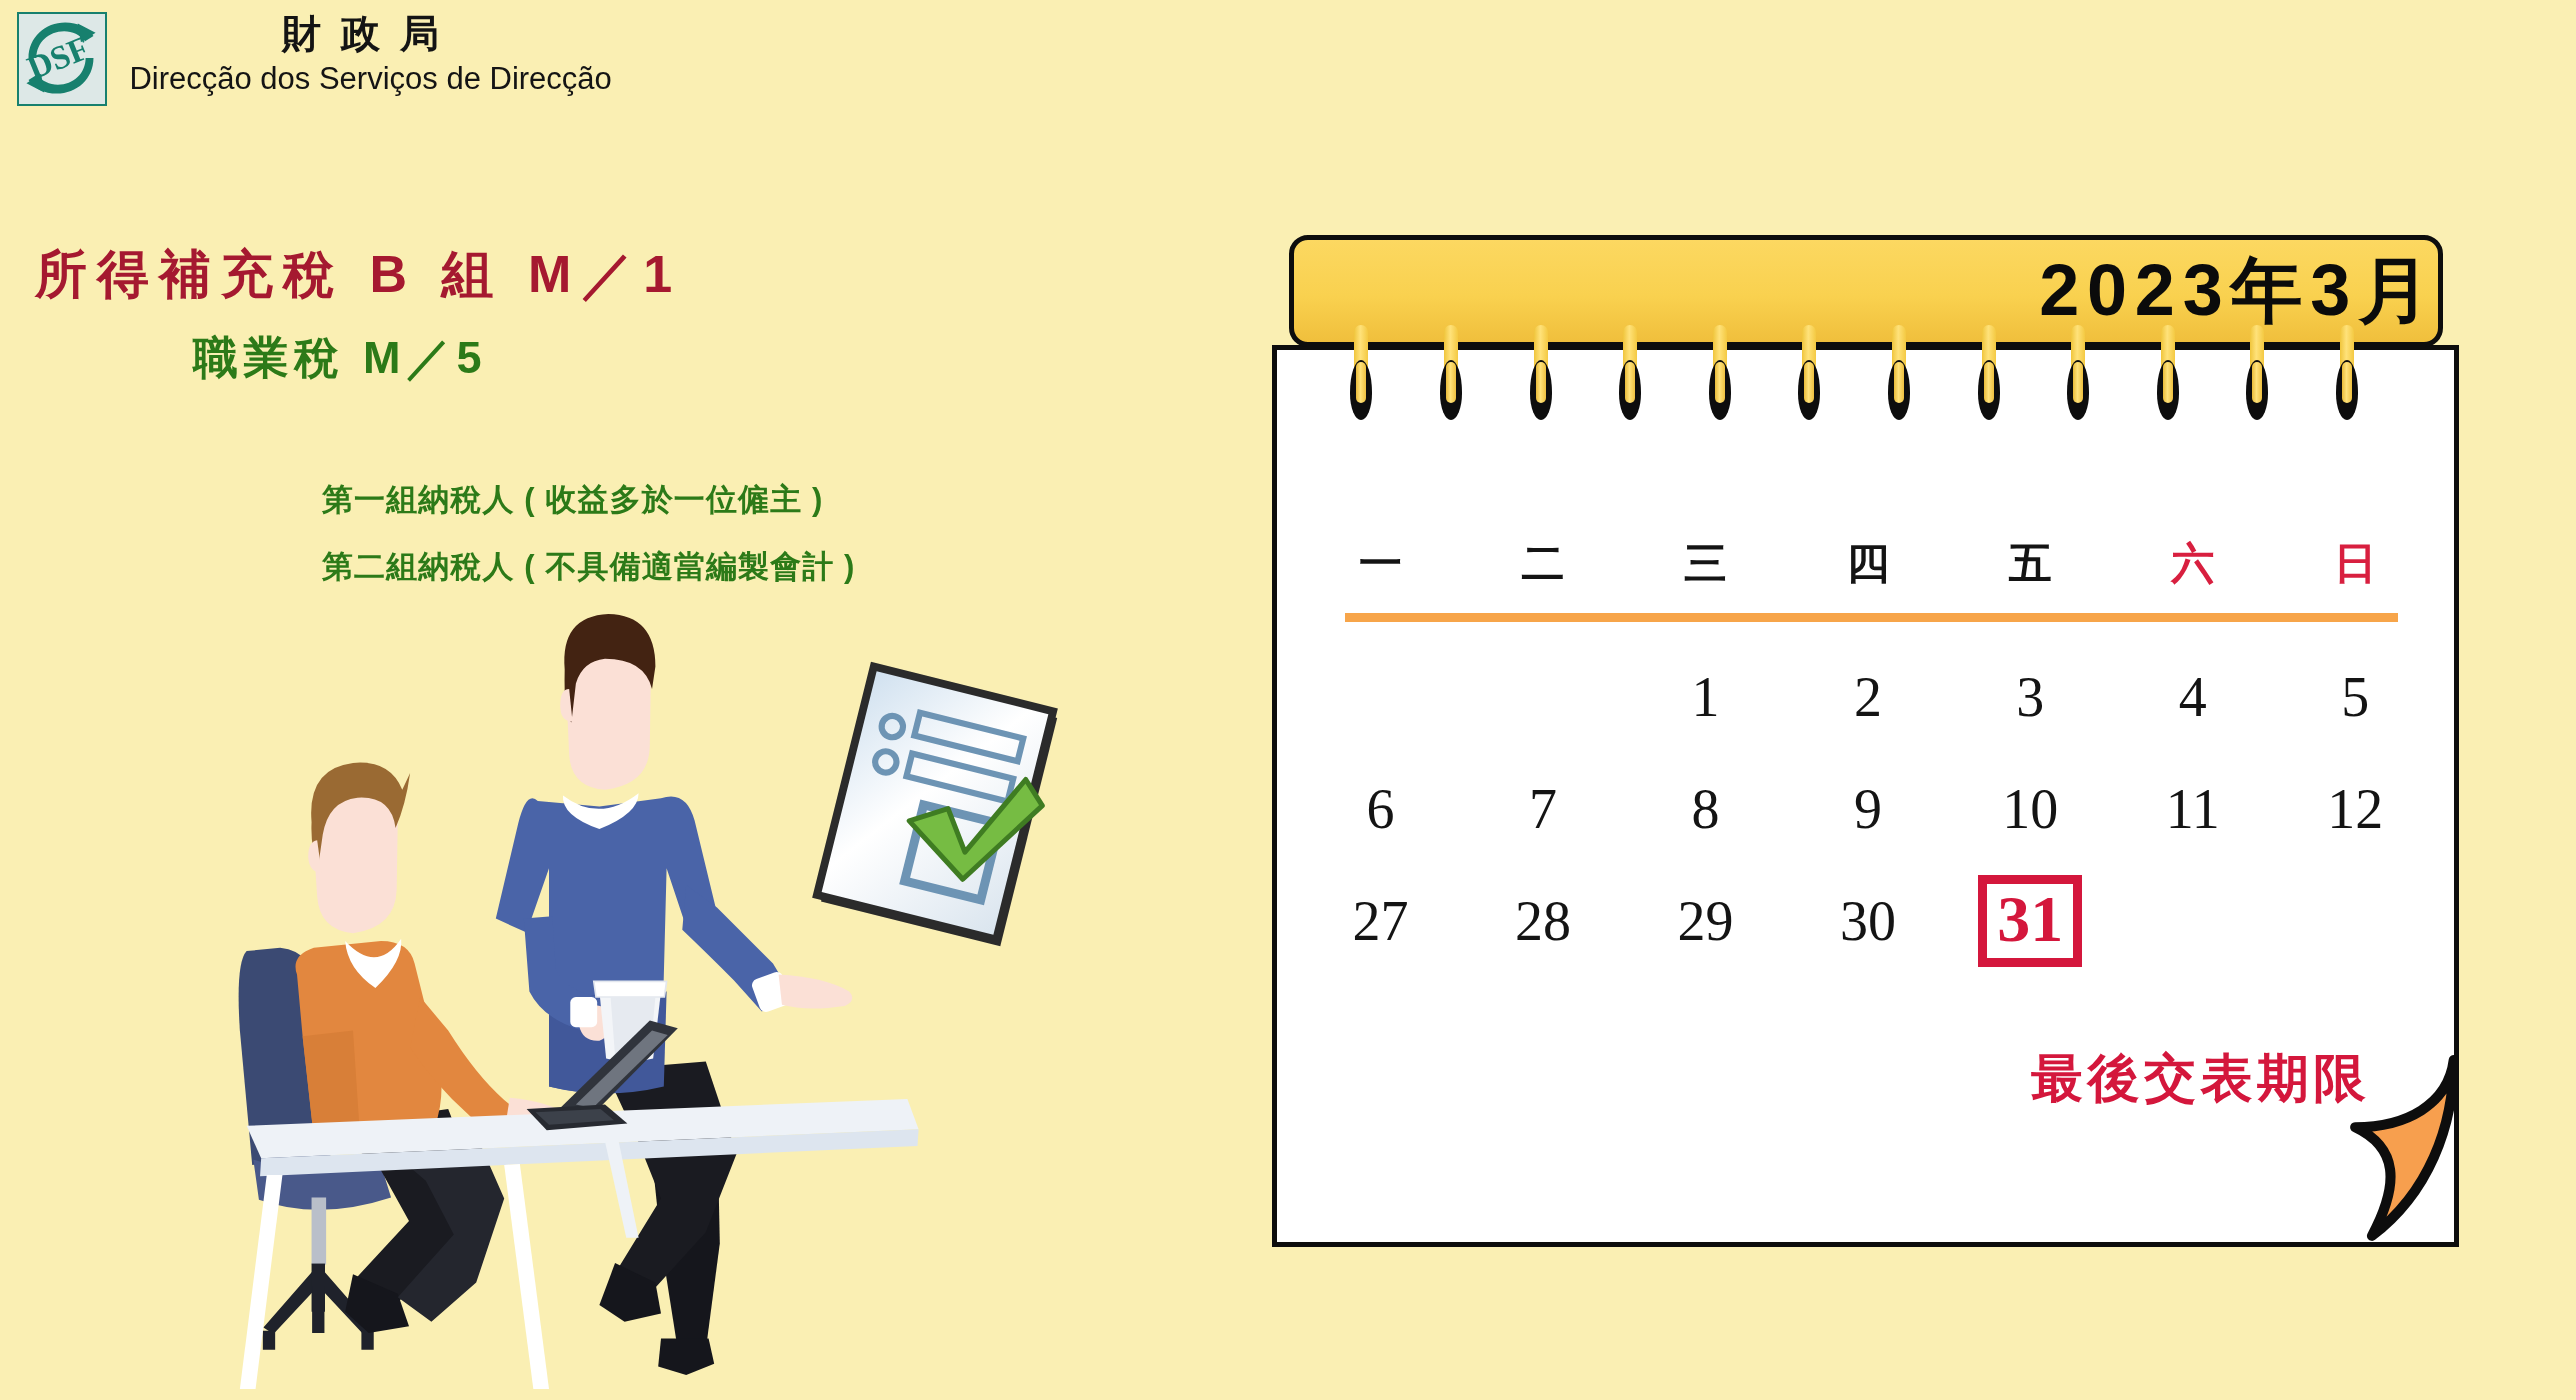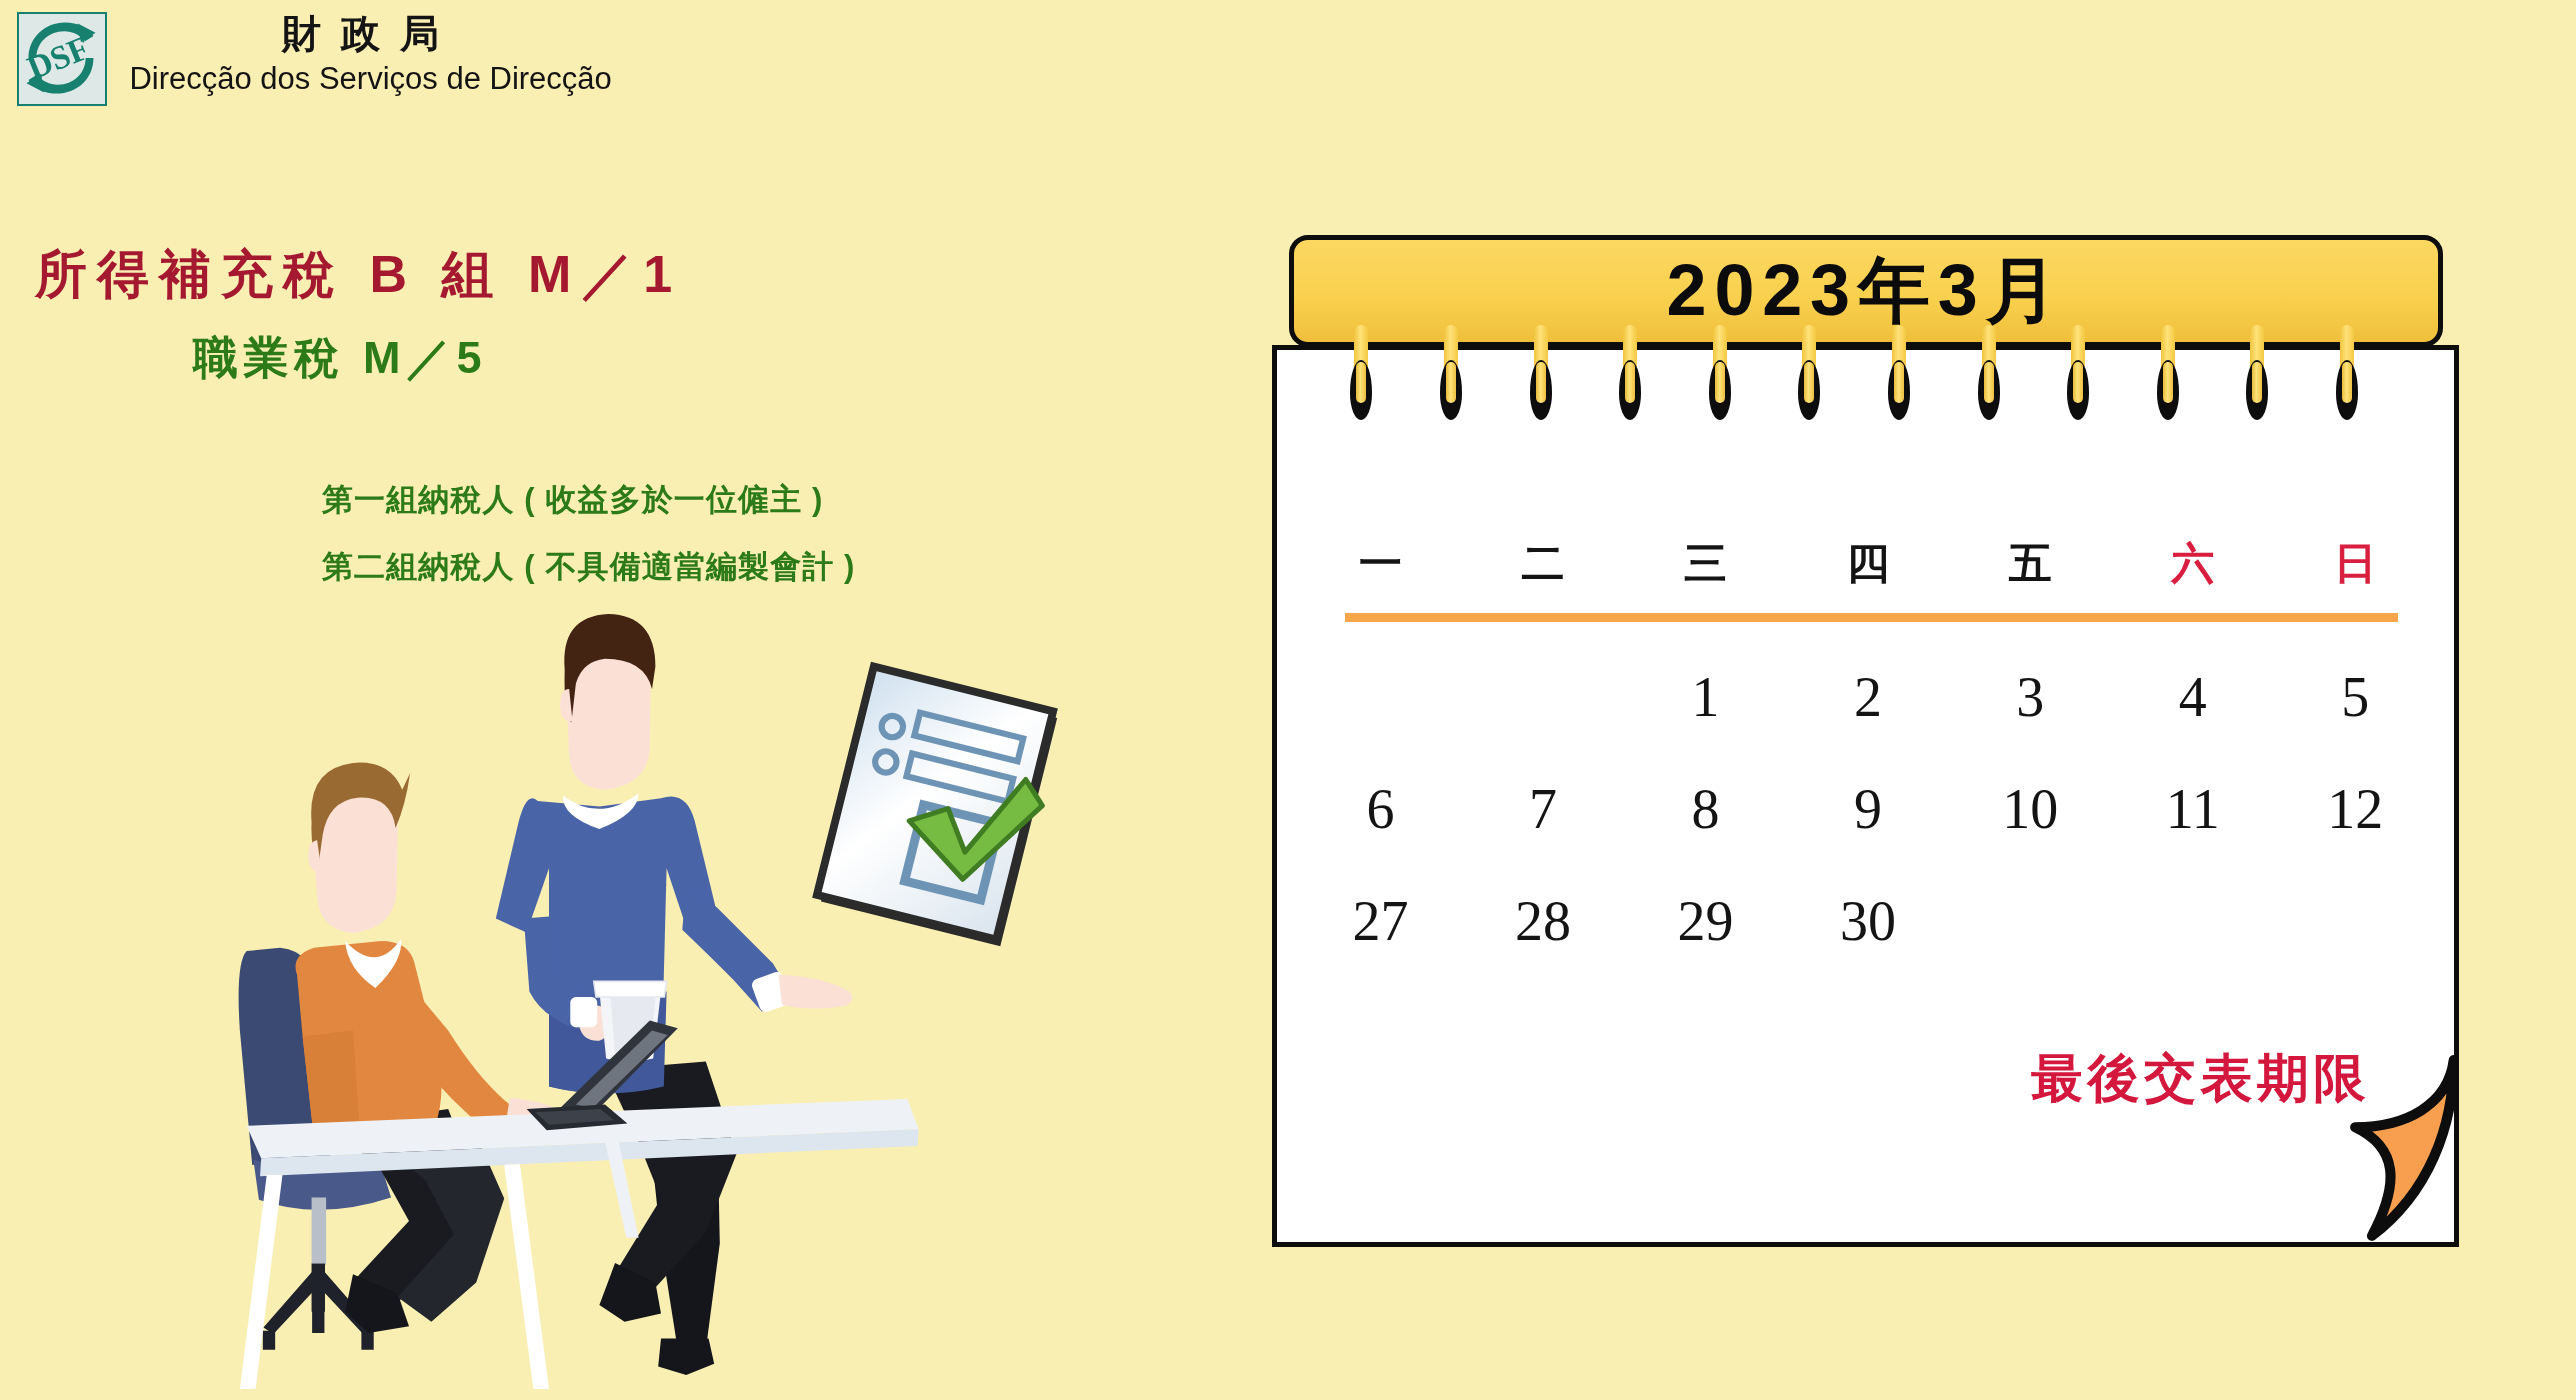--- a/index.html
+++ b/index.html
@@ -47,21 +47,21 @@
 
   
   .illus{position:absolute;left:213px;top:605px;width:1064px;height:784px;}
 
   
   .cal{position:absolute;left:1272px;top:235px;width:1187px;height:1014px;}
   .cal-head{
     position:absolute;left:17px;top:0;width:1154px;height:112px;
     background:linear-gradient(180deg,#fcd861 0%,#f9d14f 55%,#f0bf3c 100%);
     border:5px solid #0d0d0d;border-radius:19px;box-sizing:border-box;
-    display:flex;align-items:center;justify-content:center;z-index:3;
+    display:flex;align-items:center;justify-content:flex-end;z-index:3;
   }
   .cal-head-txt{
     font-size:72px;font-weight:bold;color:#0b0b0b;letter-spacing:7.8px;white-space:nowrap;
   }
   .cal-body{
     position:absolute;left:0;top:110px;width:1187px;height:902px;
     background:#ffffff;border:5px solid #0d0d0d;box-sizing:border-box;
     overflow:hidden;z-index:2;
   }
   .rings{position:absolute;left:0;top:90px;width:1187px;height:101px;z-index:6;}
@@ -258,20 +258,23 @@
         <div class="day">8</div>
         <div class="day">9</div>
         <div class="day">10</div>
         <div class="day">11</div>
         <div class="day">12</div>
 
         <div class="day">27</div>
         <div class="day">28</div>
         <div class="day">29</div>
         <div class="day">30</div>
+        <div class="day marked">
+          <span class="box">31</span>
+        </div>
         <div class="day empty"></div>
         <div class="day empty"></div>
       </div>
 
       <div class="deadline">最後交表期限</div>
 
       <svg class="curl" viewBox="0 0 300 360">
         <path d="M296 30 C296 150 250 268 150 344 C200 250 196 186 120 150 C210 150 286 110 296 30 Z" fill="#f79f4e" stroke="#0d0d0d" stroke-width="18" stroke-linejoin="round"></path>
       </svg>
     </div>

